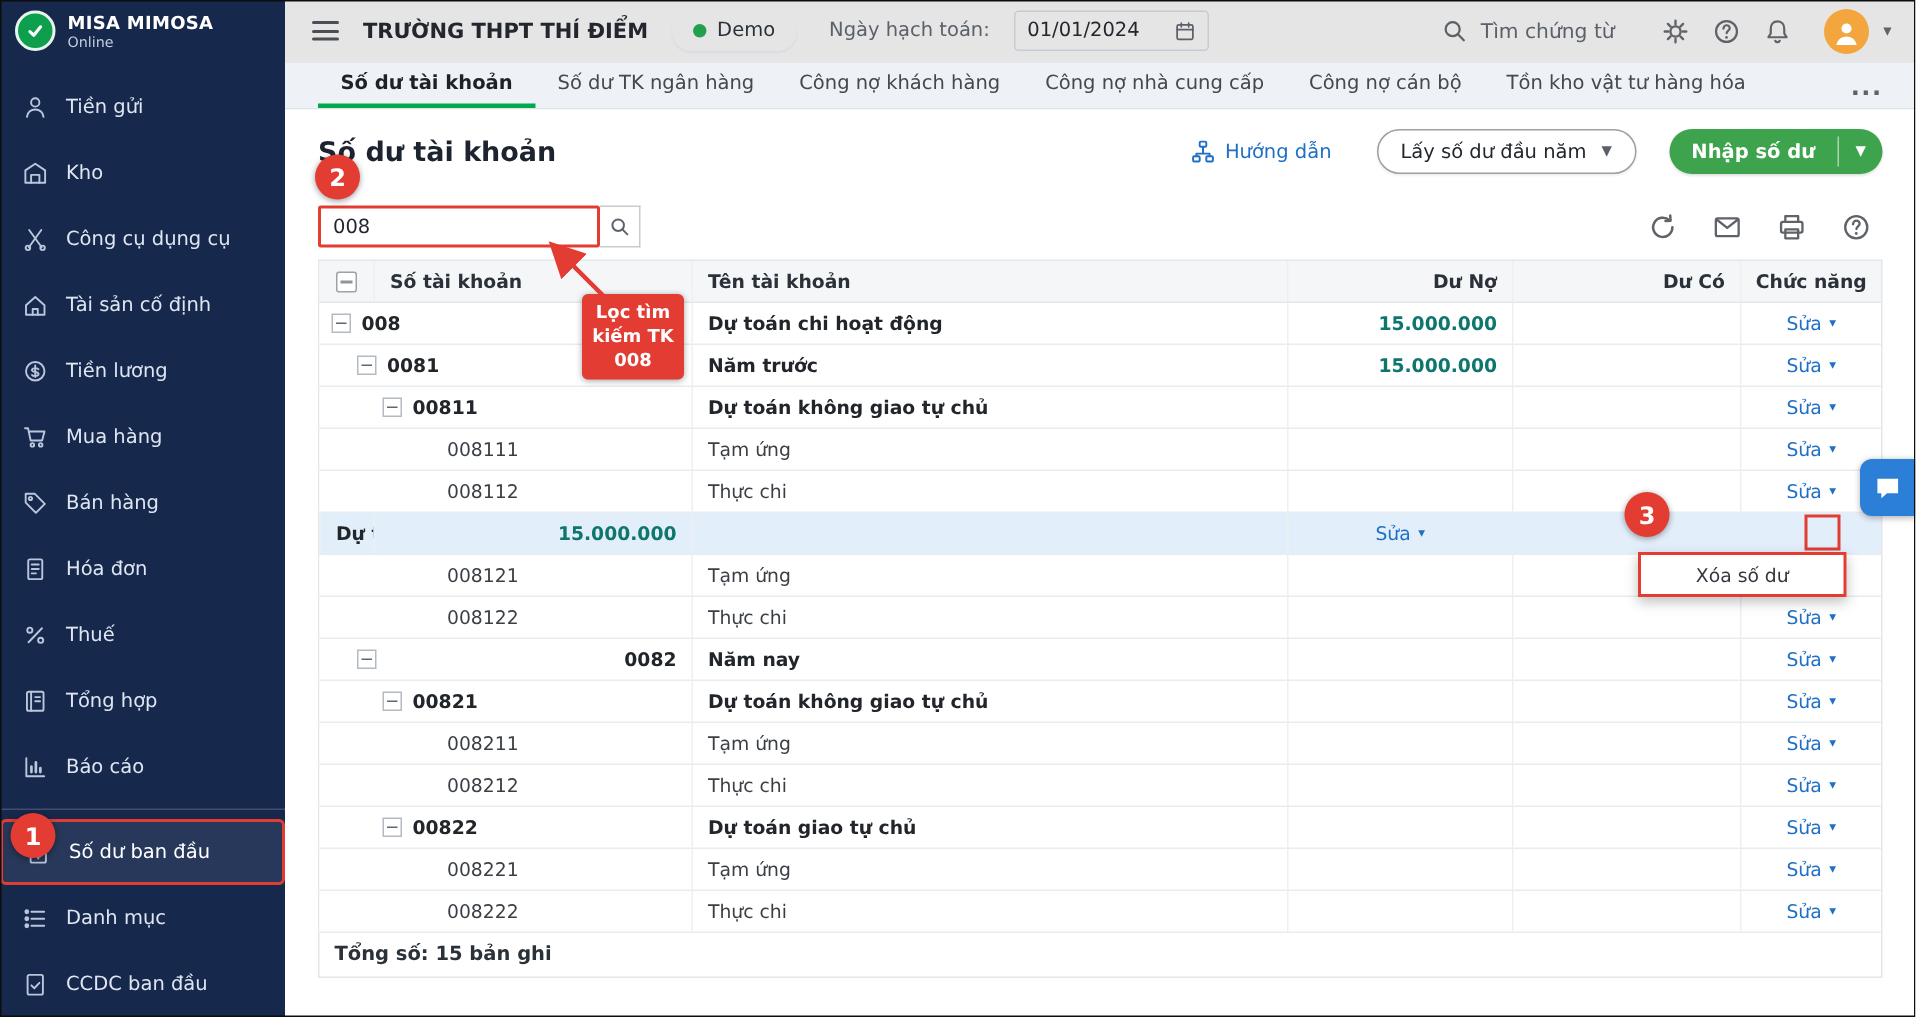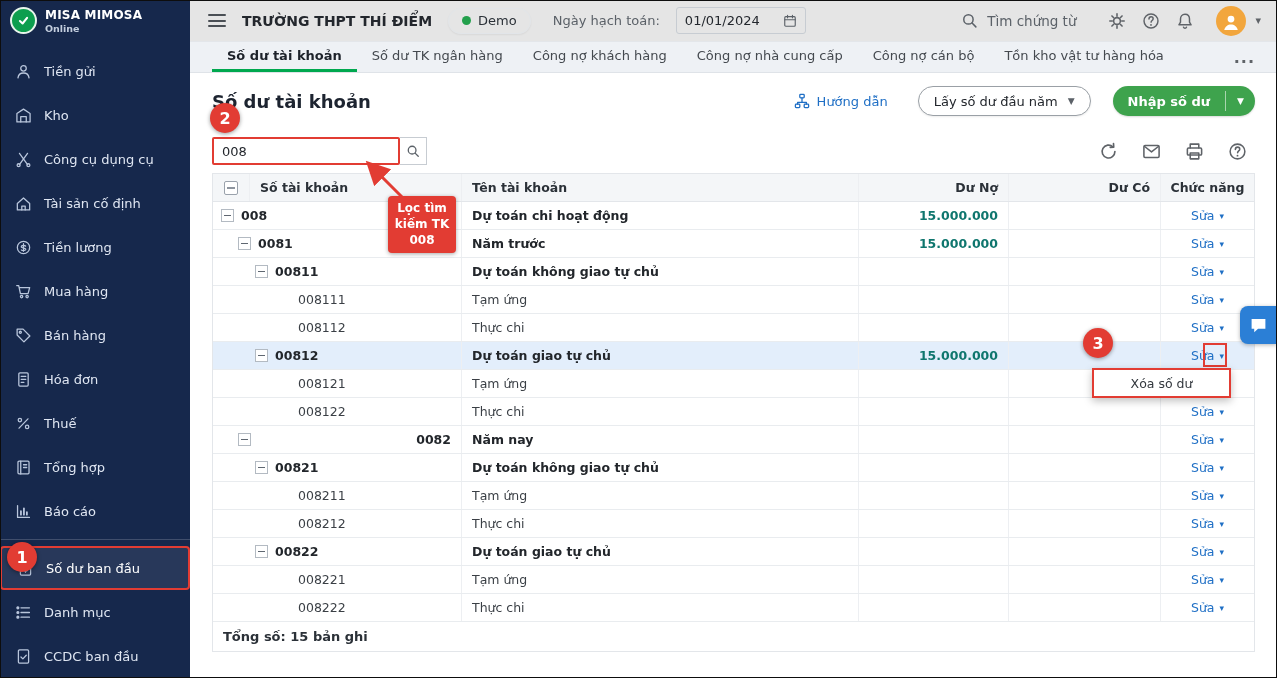--- a/index.html
+++ b/index.html
@@ -11,21 +11,21 @@
   }
   .frame { position:absolute; inset:0; border:1px solid #0d0d0d; pointer-events:none; z-index:99; }
 
   
   .sidebar { width:190px; background:#16284c; color:#dfe6f2; display:flex; flex-direction:column; flex:none; }
   .brand { height:42px; display:flex; align-items:center; gap:8px; padding:0 10px; }
   .logo { width:27px; height:27px; border-radius:50%; background:#0d9e4e; border:2px solid #e8f5ec;
           display:flex; align-items:center; justify-content:center; flex:none; }
   .logo svg { width:15px; height:15px; }
   .brand-name { font-size:12px; font-weight:bold; color:#fff; letter-spacing:.2px; }
-  .brand-sub { font-size:9.5px; color:#c3cede; margin-top:1px;font-weight:bold; }
+  .brand-sub { font-size:9.5px; color:#c3cede; margin-top:1px; }
   .nav { padding-top:8px; }
   .nav-item { height:44px; display:flex; align-items:center; gap:12px; padding:0 14px; font-size:13px;
               color:#dfe6f2; cursor:pointer; }
   .nav-item.active { background:rgba(255,255,255,.08); color:#fff; }
   .nav-item.annotated { border:2px solid #e23c33; border-radius:4px; }
   .nav-icon { width:18px; height:18px; display:flex; align-items:center; justify-content:center; color:#b9c6dc; flex:none; }
   .nav-icon svg { width:17px; height:17px; display:block; }
   .nav-divider { border-top:1px solid rgba(255,255,255,.18); margin:6px 0; }
   .nav-bottom { padding-top:0; }
 
@@ -502,26 +502,20 @@
               </div>
               <div class="td name sep">Thực chi</div>
               <div class="td num sep"></div>
               <div class="td num sep"></div>
               <div class="td func sep">
                 <span class="edit-lnk">Sửa</span>
                 <span class="edit-caret">▾</span>
               </div>
             </div>
             <div class="trow grp highlight">
-              <div class="td acct" style="padding-left: 42px;">
-                <span class="tgl">
-                  <i></i>
-                </span>
-                <span class="acct-text">00812</span>
-              </div>
               <div class="td name sep grp">Dự toán giao tự chủ</div>
               <div class="td num sep">15.000.000</div>
               <div class="td num sep"></div>
               <div class="td func sep">
                 <span class="edit-lnk">Sửa</span>
                 <span class="edit-caret">▾</span>
               </div>
             </div>
             <div class="trow">
               <div class="td acct" style="padding-left: 85px;">

